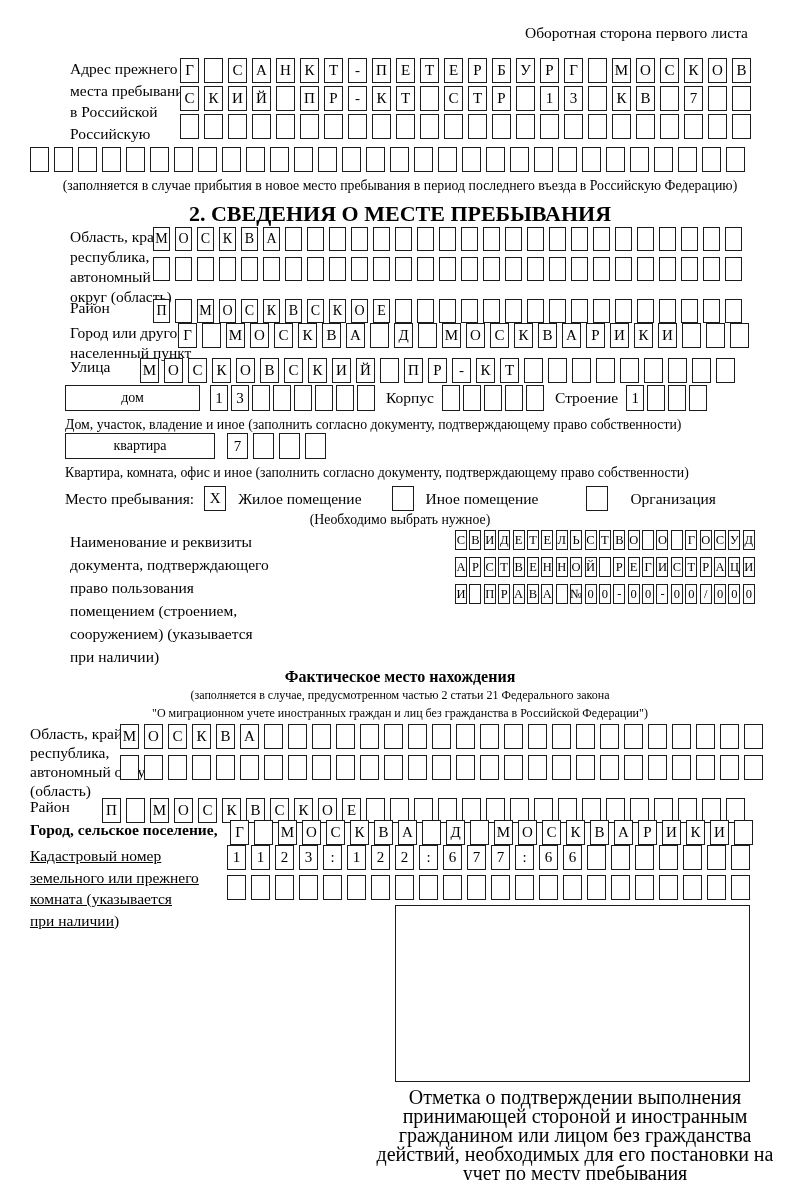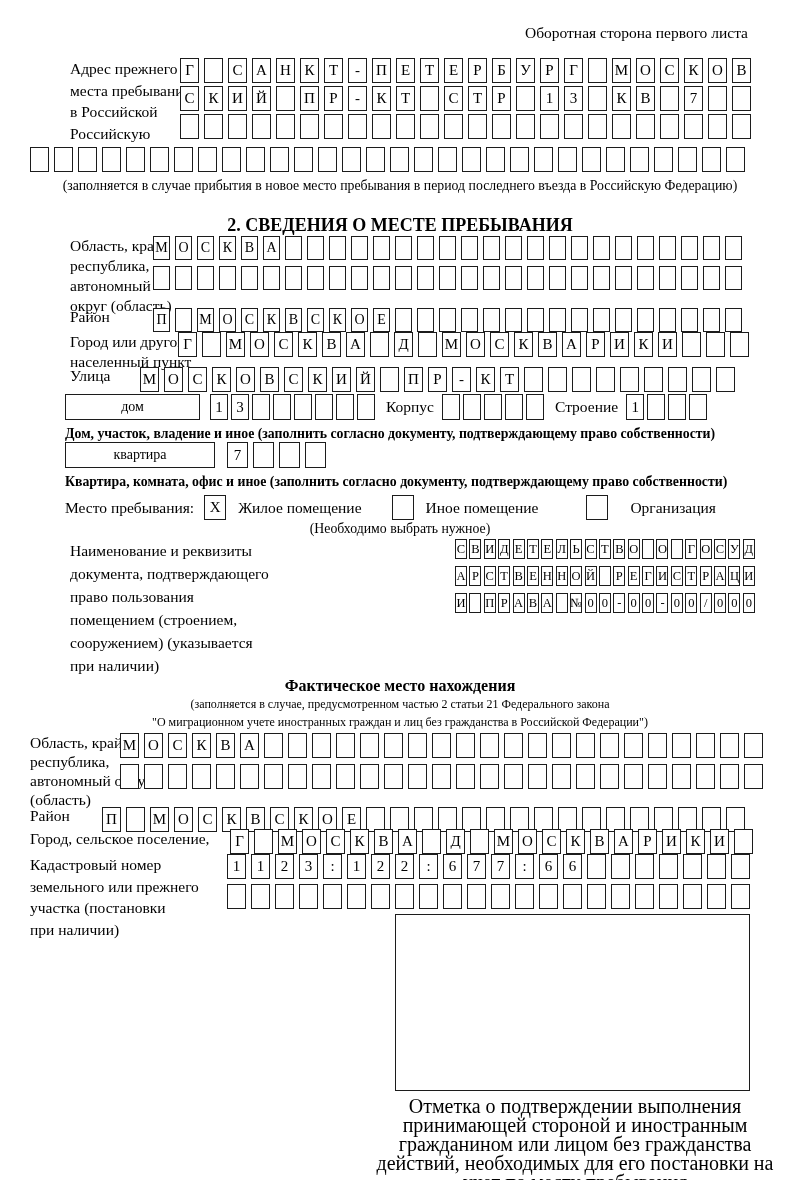--- a/index.html
+++ b/index.html
@@ -17,58 +17,58 @@
   .sm .cbox{width:12px;height:20px;margin-right:2.4px;font-size:12.5px;}
   .dm .cbox{width:18px;height:26px;margin-right:3px;font-size:15px;}
   .kv .cbox{width:21px;height:26px;margin-right:5px;font-size:15px;}
   .mt3{margin-top:3px;} .mt5{margin-top:5px;} .mt6{margin-top:6px;} .mt7{margin-top:7px;}
   
   .prev{margin-top:16px;}
   .prev .lblcol{width:150px;padding-left:40px;box-sizing:border-box;}
   .overflow-row{margin-top:3px;}
   .note{font-size:13.8px;margin-top:6px;}
   .center{text-align:center;}
-  .h2{margin-top:21px;text-align:center;font-weight:bold;font-size:18px;}
+  .h2{margin-top:7px;text-align:center;font-weight:bold;font-size:22px;}
   
   .obl2{margin-top:0;}
   .obl2 .lblcol{width:123px;padding-left:40px;box-sizing:border-box;}
   .obl2 .lblcol div{line-height:20px;}
   .raion2{margin-top:-8px;}
   .raion2 .lblcol{width:123px;padding-left:40px;box-sizing:border-box;}
   .gorod2{margin-top:0;}
   .gorod2 .lblcol{width:148px;padding-left:40px;box-sizing:border-box;}
   .gorod2 .lblcol div{line-height:20px;}
   .ulitsa{margin-top:-5px;}
   .ulitsa .lblcol{width:110px;padding-left:40px;box-sizing:border-box;}
   .domline{margin-top:2px;margin-left:35px;display:flex;align-items:center;font-size:15.5px;}
   .lblbox{display:inline-flex;align-items:center;justify-content:center;border:1.6px solid #1c1c1c;
           box-sizing:border-box;height:26px;flex:none;font-size:14px;}
   .dombox{width:135px;margin-right:10px;}
   .kvbox{width:150px;margin-right:12px;}
   .ml8{margin-left:8px;} .mr8{margin-right:8px;}
   .kvline{margin-top:0;margin-left:35px;display:flex;align-items:center;}
-  .note-left{margin-left:35px;font-weight:bold;}
+  .note-left{margin-left:35px;}
   .stayline{margin-top:5px;margin-left:35px;display:flex;align-items:center;font-size:15.5px;}
   .chk{display:inline-flex;align-items:center;justify-content:center;width:22px;height:25px;
        border:1.6px solid #1c1c1c;box-sizing:border-box;font-size:15px;flex:none;}
   .docblk{margin-top:2px;}
   .docblk .lblcol{width:425px;padding-left:40px;box-sizing:border-box;}
   .docblk .lblcol div{line-height:23px;}
   .facthead{margin-top:0;text-align:center;font-weight:bold;font-size:16px;}
   .factsub{margin-top:1px;text-align:center;font-size:12px;line-height:17px;}
   .foblast{margin-top:2px;}
   .foblast .lblcol{width:90px;}
   .foblast .lblcol div{line-height:19px;}
   .fraion{margin-top:-2px;}
   .fraion .lblcol{width:72px;}
   .fgorod{margin-top:-3px;}
   .fgorod .lblcol{width:200px;}
-  .fgorod .lblcol div{line-height:20px;}
+  .fgorod .lblcol div{line-height:20px;font-weight:bold;}
   .kadastr{margin-top:0;}
-  .kadastr .lblcol{width:197px;}
+  .kadastr .lblcol{width:197px;text-decoration:underline;}
   .kadastr .lblcol div{line-height:21.5px;}
   .stamp{margin-top:-26px;margin-left:365px;width:355px;height:177px;
          border:1.6px solid #1c1c1c;box-sizing:border-box;}
   .caption{margin-top:6px;margin-left:335px;width:420px;text-align:center;
            font-size:20px;line-height:19px;}
 </style>
 </head>
 <body>
 
 <div class="corner">Оборотная сторона первого листа</div>
@@ -630,21 +630,21 @@
       <span class="cbox">К</span>
       <span class="cbox">И</span>
       <span class="cbox"></span>
     </div>
 </div>
 
 <div class="frow kadastr">
   <div class="lblcol">
       <div>Кадастровый номер</div>
       <div>земельного или прежнего</div>
-      <div>участка (постановки</div>
+      <div>комната (указывается</div>
       <div>при наличии)</div>
     </div>
   <div>
     <div class="boxrow lg">
         <span class="cbox">1</span>
         <span class="cbox">1</span>
         <span class="cbox">2</span>
         <span class="cbox">3</span>
         <span class="cbox">:</span>
         <span class="cbox">1</span>

